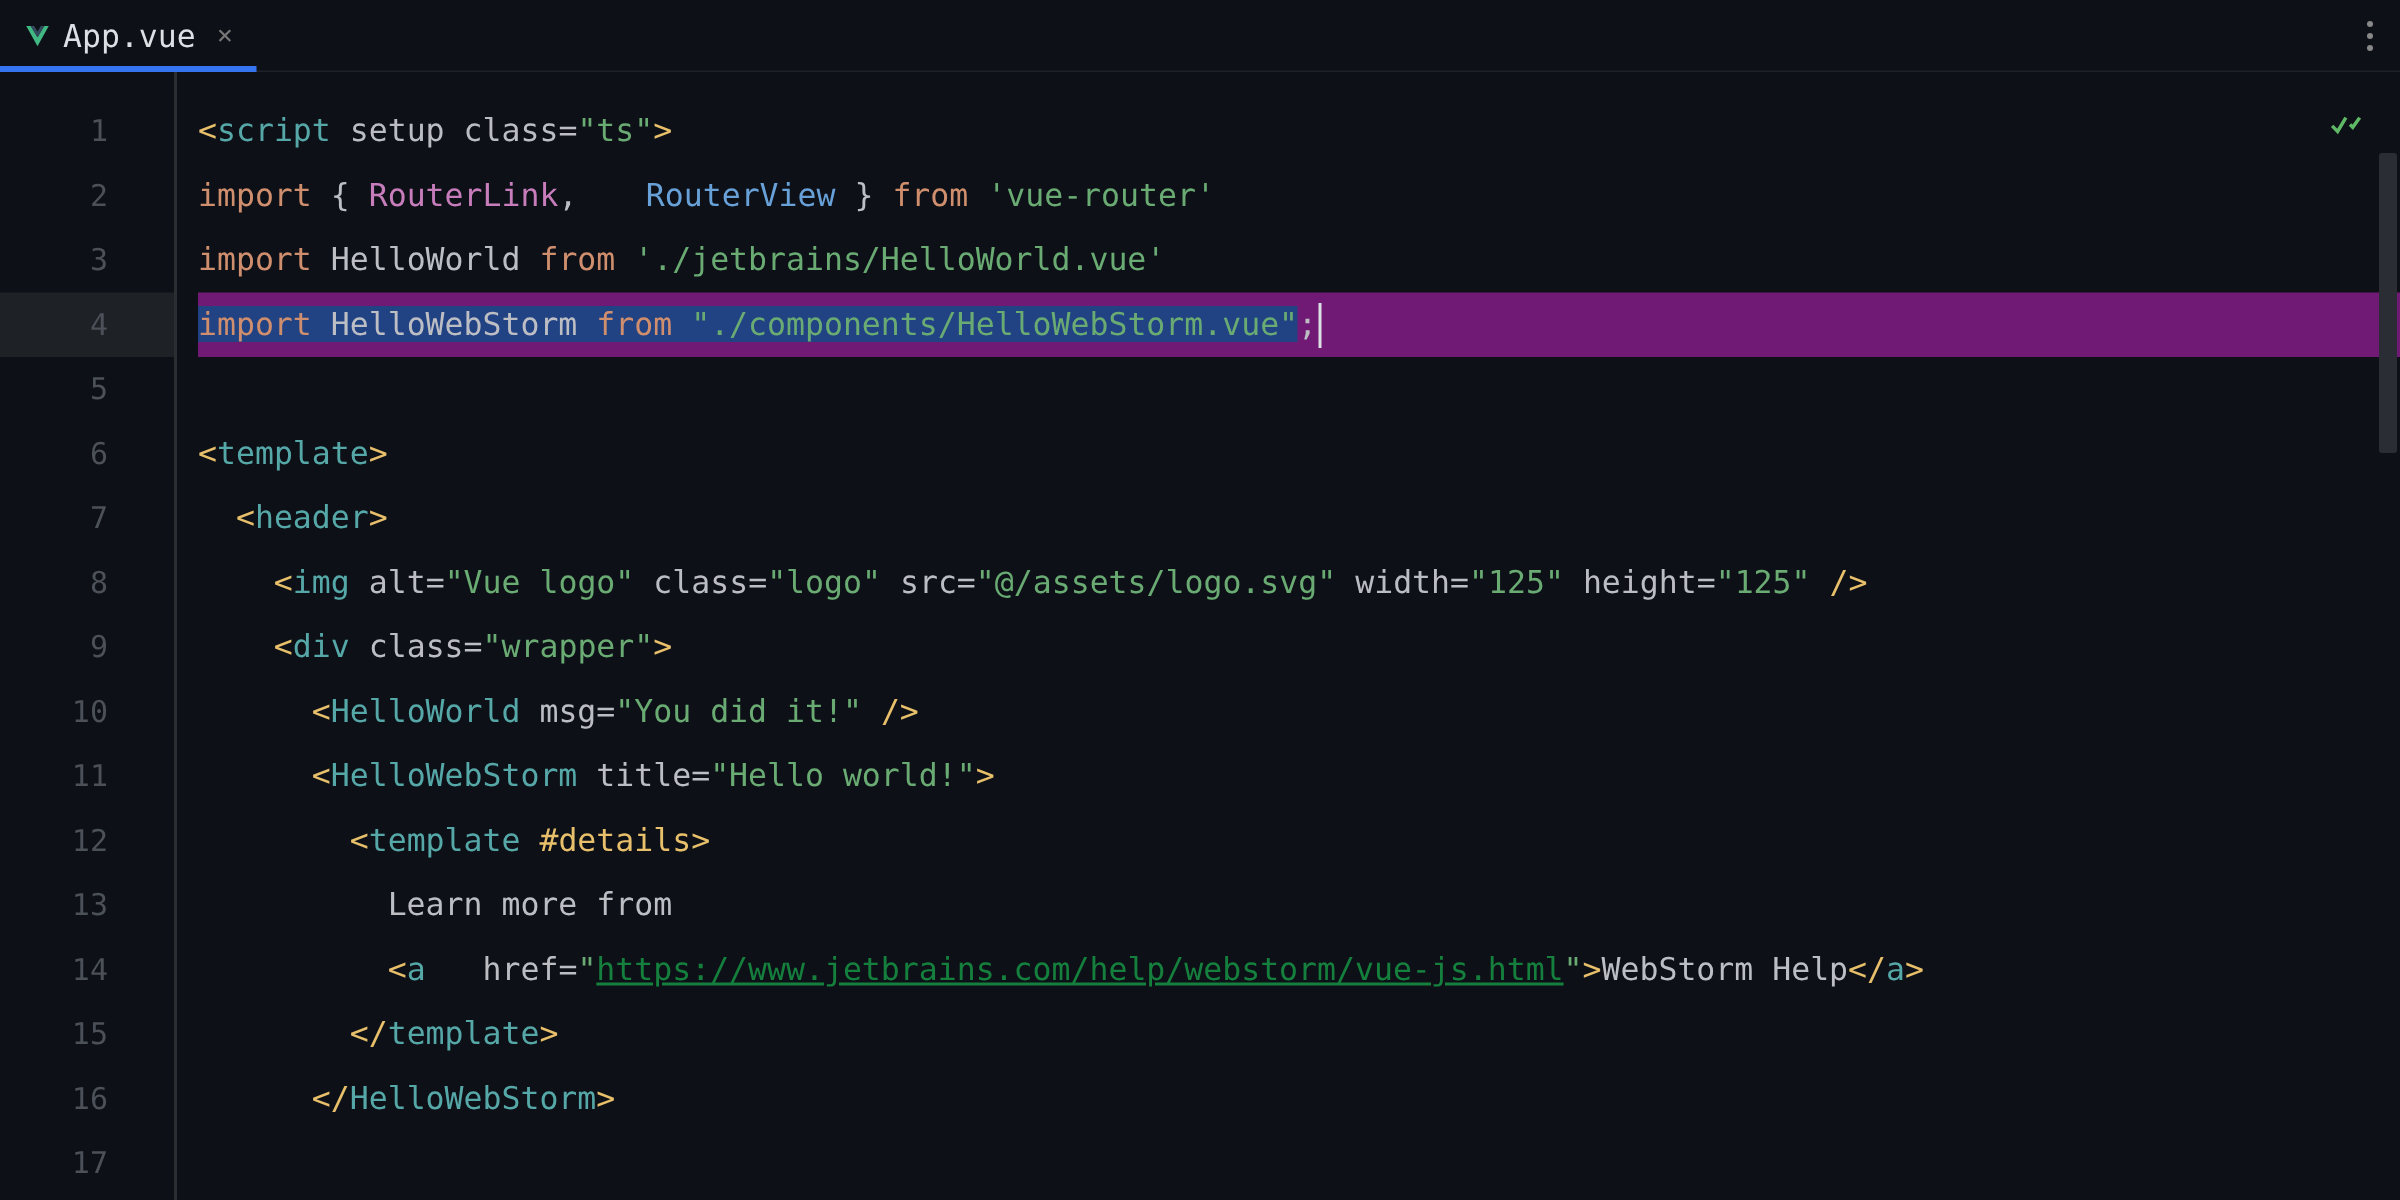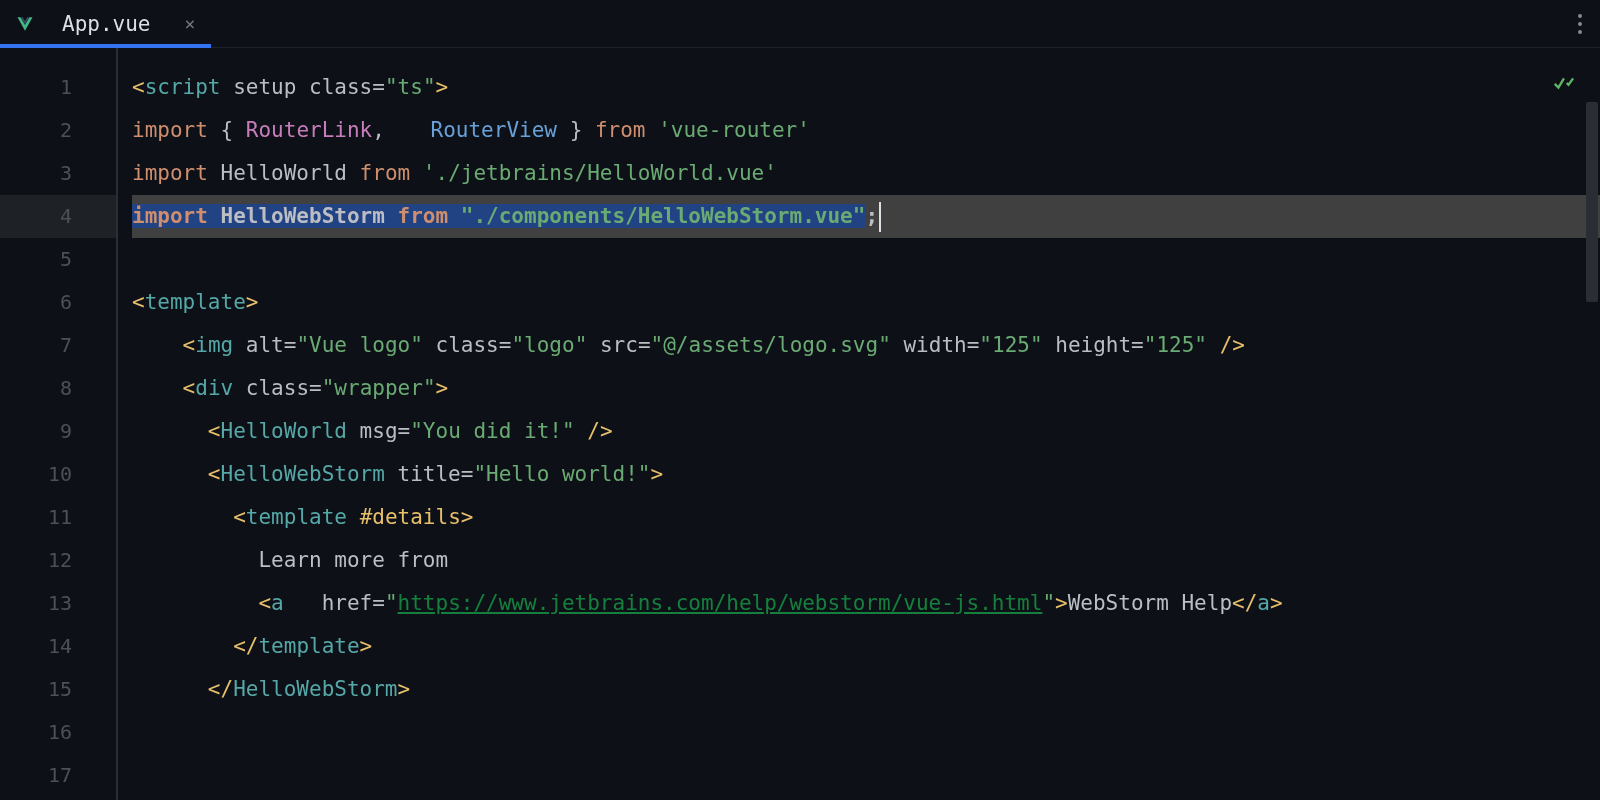--- a/index.html
+++ b/index.html
@@ -20,21 +20,21 @@
     background: #0d1117;
     border-bottom: 1px solid #1e2228;
     position: relative;
   }
   .tab {
     display: flex;
     align-items: center;
     padding: 0 16px;
     height: 100%;
     color: #a0a3a8;
-    gap: 28px;
+    gap: 8px;
     cursor: pointer;
     position: relative;
   }
   .tab.active {
     color: #dcdfe4;
   }
   .tab.active::after {
     content: '';
     position: absolute;
     bottom: -1px;
@@ -95,22 +95,21 @@
     padding-left: 14px;
     position: relative;
   }
   .ln {
     height: 43px;
     line-height: 43px;
     white-space: pre;
     position: relative;
   }
   .ln.highlight {
-    background: #404040;
-    font-weight: bold;
+    background: #701a75;
   }
   .gutter .lnum.highlight {
     background: #1e2126;
   }
   .selection {
     background: #214283;
   }
   .caret {
     display: inline-block;
     width: 2px;
@@ -194,20 +193,21 @@
 
     <div class="ln"><span class="kw">import</span><span> </span><span class="txt">HelloWorld</span><span> </span><span class="kw">from</span><span> </span><span class="str">'</span><span class="str">./jetbrains/HelloWorld.vue</span><span class="str">'</span></div>
 
     <div class="ln highlight"><span class="selection"><span class="kw">import</span><span> </span><span class="txt">HelloWebStorm</span><span> </span><span class="kw">from</span><span> </span><span class="str">"</span><span class="str">./components/HelloWebStorm.vue</span><span class="str">"</span></span><span class="txt">;</span><span class="caret"></span></div>
 
 
     <div class="ln"></div>
 
     <div class="ln"><span class="br">&lt;</span><span class="tag">template</span><span class="br">&gt;</span></div>
 
+    <div class="ln">  <span class="br">&lt;</span><span class="tag">header</span><span class="br">&gt;</span></div>
 
     <div class="ln">    <span class="br">&lt;</span><span class="tag">img</span> <span class="attr">alt</span><span class="txt">=</span><span class="str">"</span><span class="str">Vue logo</span><span class="str">"</span> <span class="attr">class</span><span class="txt">=</span><span class="str">"</span><span class="str">logo</span><span class="str">"</span> <span class="attr">src</span><span class="txt">=</span><span class="str">"</span><span class="str">@/assets/logo.svg</span><span class="str">"</span> <span class="attr">width</span><span class="txt">=</span><span class="str">"</span><span class="str">125</span><span class="str">"</span> <span class="attr">height</span><span class="txt">=</span><span class="str">"</span><span class="str">125</span><span class="str">"</span> <span class="br">/&gt;</span></div>
 
     <div class="ln">    <span class="br">&lt;</span><span class="tag">div</span> <span class="attr">class</span><span class="txt">=</span><span class="str">"</span><span class="str">wrapper</span><span class="str">"</span><span class="br">&gt;</span></div>
 
     <div class="ln">      <span class="br">&lt;</span><span class="comp">HelloWorld</span> <span class="attr">msg</span><span class="txt">=</span><span class="str">"</span><span class="str">You did it!</span><span class="str">"</span> <span class="br">/&gt;</span></div>
 
     <div class="ln">      <span class="br">&lt;</span><span class="comp">HelloWebStorm</span> <span class="attr">title</span><span class="txt">=</span><span class="str">"</span><span class="str">Hello world!</span><span class="str">"</span><span class="br">&gt;</span></div>
 
     <div class="ln">        <span class="br">&lt;</span><span class="tag">template</span> <span class="br">#details</span><span class="br">&gt;</span></div>

